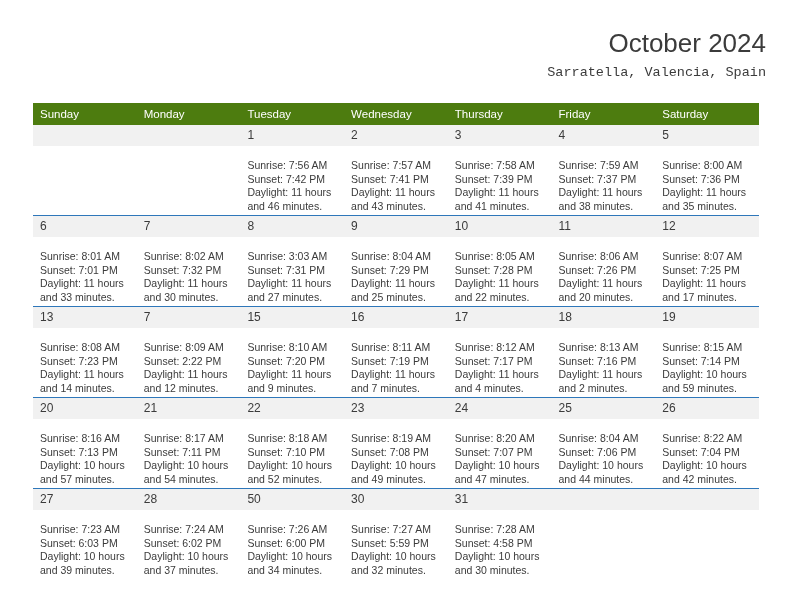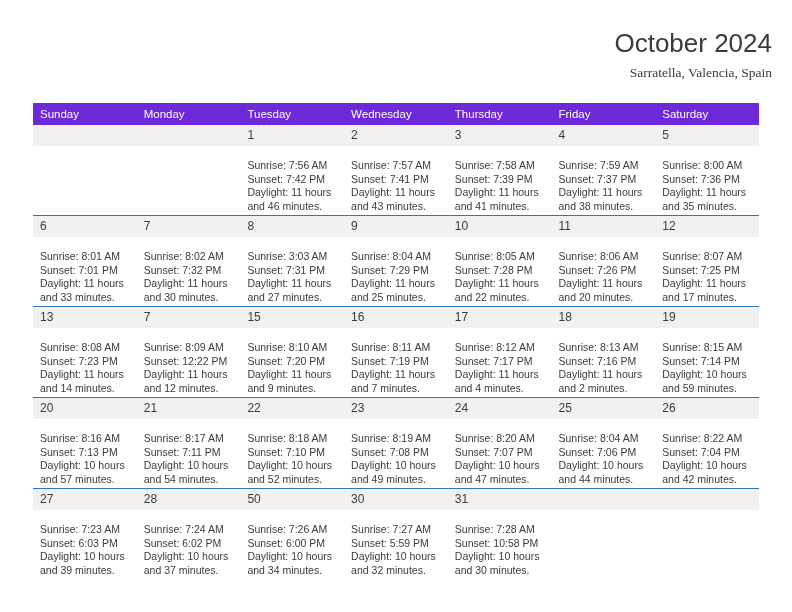--- a/index.html
+++ b/index.html
@@ -63,51 +63,51 @@
     left: 70px;
     top: 5px;
     width: 0;
     height: 0;
     border-left: 30px solid #1a7bc0;
     border-bottom: 18px solid transparent;
   }
 
   .title-block {
     position: absolute;
-    right: 20px;
+    right: 26px;
     top: 28px;
     text-align: right;
   }
   .cal-title {
     font-size: 26px;
     color: #3b3b3b;
     font-weight: normal;
     line-height: 30px;
     font-family: "Liberation Sans", sans-serif;
   }
   .cal-subtitle {
     font-size: 13.5px;
     color: #3b3b3b;
     line-height: 20px;
     margin-top: 5px;
-    font-family: Liberation Serif, serif;
+    font-family: Liberation Mono, monospace;
   }
 
   
   .calendar {
     position: absolute;
     left: 33px;
     top: 103px;
     width: 726px;
     border-collapse: collapse;
     table-layout: fixed;
   }
 
   .calendar th {
-    background: #6d28d9;
+    background: #4d7c0f;
     color: #ffffff;
     font-size: 11.5px;
     font-weight: normal;
     text-align: left;
     padding: 5px 0 5px 7px;
     height: 12px;
     font-family: "Liberation Sans", sans-serif;
   }
 
   .calendar td {
@@ -350,21 +350,21 @@
                 <div>Daylight: 11 hours</div>
                 <div>and 14 minutes.</div>
               </div>
             </div>
           </td>
           <td>
             <div class="cell-inner">
               <div class="daynum">7</div>
               <div class="details">
                 <div>Sunrise: 8:09 AM</div>
-                <div>Sunset: 12:22 PM</div>
+                <div>Sunset: 2:22 PM</div>
                 <div>Daylight: 11 hours</div>
                 <div>and 12 minutes.</div>
               </div>
             </div>
           </td>
           <td>
             <div class="cell-inner">
               <div class="daynum">15</div>
               <div class="details">
                 <div>Sunrise: 8:10 AM</div>
@@ -541,21 +541,21 @@
                 <div>Daylight: 10 hours</div>
                 <div>and 32 minutes.</div>
               </div>
             </div>
           </td>
           <td>
             <div class="cell-inner">
               <div class="daynum">31</div>
               <div class="details">
                 <div>Sunrise: 7:28 AM</div>
-                <div>Sunset: 10:58 PM</div>
+                <div>Sunset: 4:58 PM</div>
                 <div>Daylight: 10 hours</div>
                 <div>and 30 minutes.</div>
               </div>
             </div>
           </td>
           <td>
             <div class="cell-inner">
               <div class="daynum empty"></div>
               <div class="details">
                 <div class="blank"></div>

